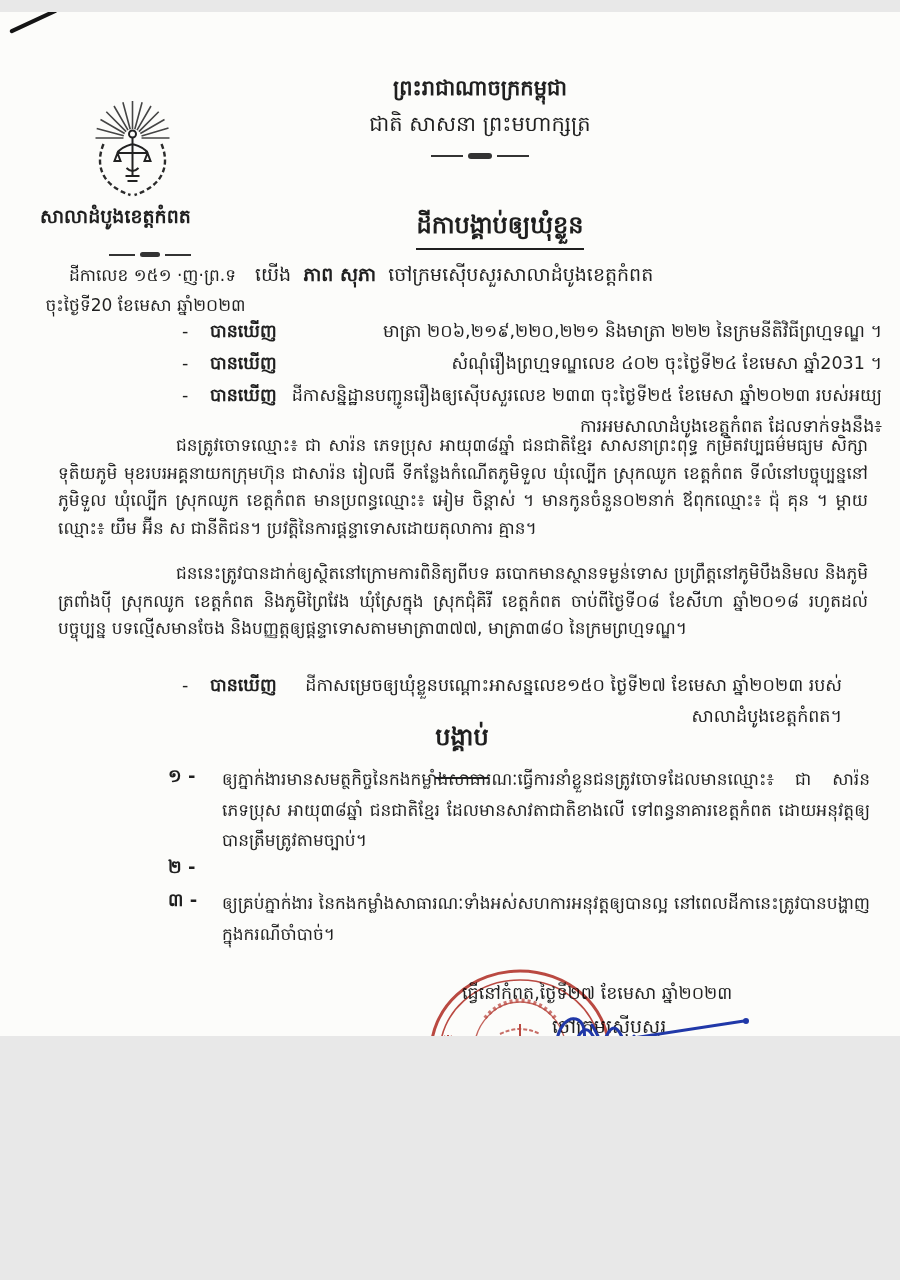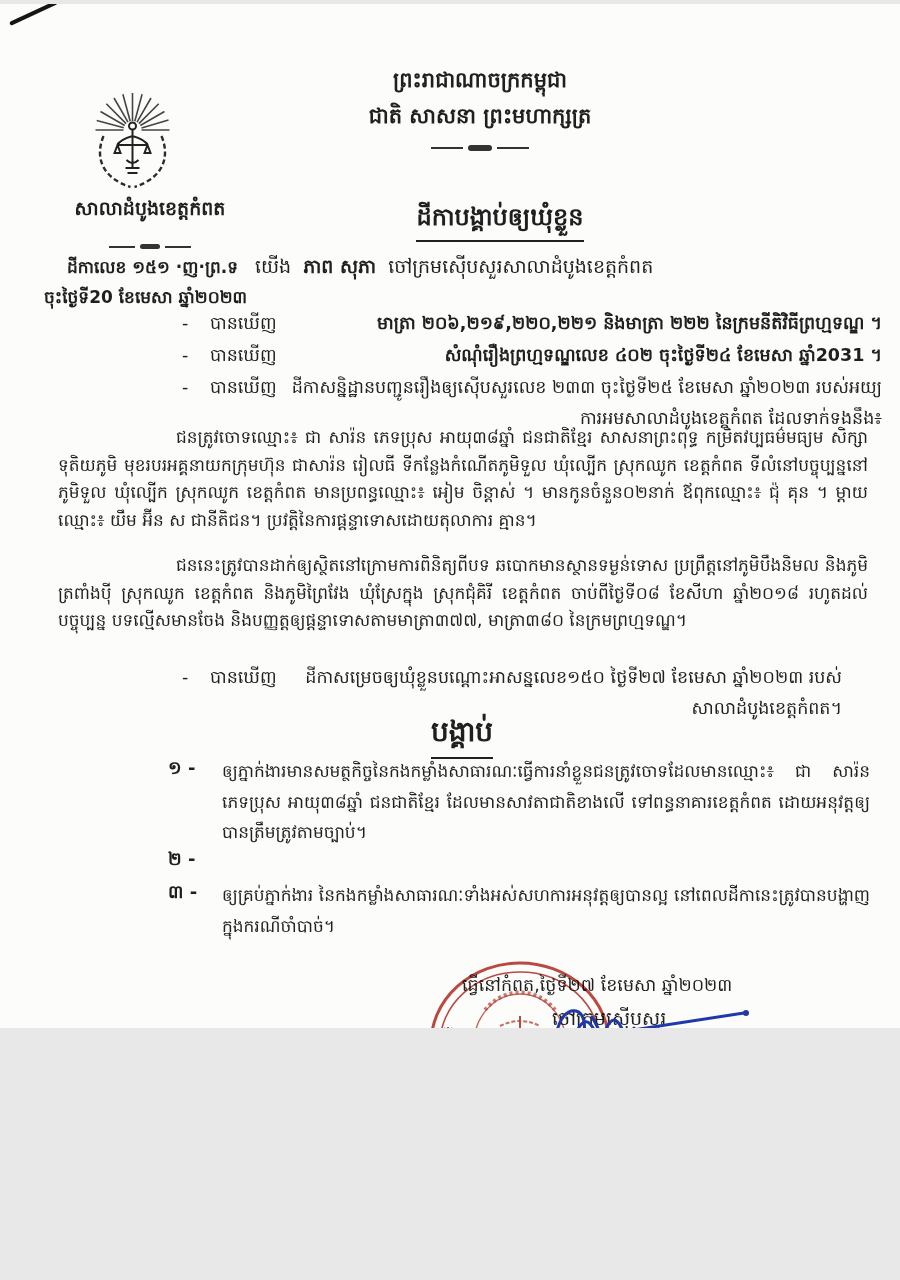--- a/index.html
+++ b/index.html
@@ -1,69 +1,69 @@
 <!DOCTYPE html>
 <html><head>
 <meta charset="utf-8">
 <style>
   html,body{margin:0;padding:0;background:#e8e8e8;}
   .page{
-    position:relative;width:900px;height:1024px;margin:4px auto;
+    position:relative;width:900px;height:1024px;margin:12px auto;
     background:#fcfcfa;overflow:hidden;
     font-family:"DejaVu Sans",sans-serif;color:#1f1f1f;
   }
   .abs{position:absolute;}
-  .nowrap{white-space:nowrap;overflow:hidden;font-weight:bold;}
+  .nowrap{white-space:nowrap;overflow:hidden;}
 
   
   .pen-mark{left:10px;top:18px;width:52px;height:4px;background:#151515;
     border-radius:2px;transform:rotate(-25deg);transform-origin:left center;}
 
   
   .kingdom{left:285px;top:62px;width:390px;text-align:center;}
   .kingdom .l1{font-size:21px;font-weight:bold;}
-  .kingdom .l2{font-size:21px;font-weight:bold;margin-top:5px;}
+  .kingdom .l2{font-size:21px;font-weight:normal;margin-top:5px;}
 
   .orn{display:flex;align-items:center;justify-content:center;gap:5px;margin-top:12px;}
   .orn .seg{height:2px;background:#333;width:32px;}
   .orn .bead{width:24px;height:6px;background:#333;border-radius:3px;}
   .orn.small .seg{width:26px;height:2px;}
   .orn.small .bead{width:20px;height:5px;}
 
   
-  .court-name{left:40px;top:192px;width:220px;text-align:center;font-size:19px;font-weight:bold;}
+  .court-name{left:40px;top:192px;width:220px;font-size:19px;font-weight:bold;}
   .left-orn{left:90px;top:228px;width:120px;}
   .ref-no{left:40px;top:252px;width:225px;text-align:center;font-size:17px;}
   .ref-date{left:28px;top:282px;width:235px;text-align:center;font-size:17px;}
 
   
   .doc-title{left:330px;top:198px;width:340px;text-align:center;}
   .doc-title span{display:inline-block;font-size:24px;font-weight:bold;
     border-bottom:2.5px solid #1f1f1f;padding-bottom:3px;white-space:nowrap;}
 
   
   .intro{left:255px;top:250px;width:600px;font-size:19px;white-space:nowrap;overflow:hidden;}
   .intro .name{font-weight:bold;margin:0 6px;}
 
   
   .c-row{left:182px;width:700px;display:flex;align-items:flex-start;font-size:17.5px;line-height:31px;}
   .c-row .dash{width:28px;flex:0 0 28px;}
-  .c-row .lbl{font-weight:normal;margin-right:14px;white-space:nowrap;}
+  .c-row .lbl{font-weight:bold;margin-right:14px;white-space:nowrap;}
   .c-row .txt{flex:1;overflow:hidden;text-align:right;}
   .h1line{height:32px;}
   .h2line{height:63px;}
 
   
   .body-par{left:58px;width:810px;font-size:17px;line-height:27.5px;
     text-align:justify;text-indent:118px;overflow:hidden;}
 
   
   .order-head{left:387px;top:710px;width:150px;text-align:center;}
-  .order-head span{display:inline-block;font-size:28px;font-weight:bold;
-    border-bottom:2.5px solid #1f1f1f;padding-bottom:2px;white-space:nowrap;}
+  .order-head span{display:inline-block;font-size:24px;font-weight:bold;
+    border-bottom:2.5px solid #1f1f1f;padding-bottom:20px;white-space:nowrap;}
   .o-num{left:168px;width:50px;font-size:18px;font-weight:bold;}
   .o-txt{left:222px;width:648px;font-size:17px;line-height:30.5px;text-align:justify;overflow:hidden;}
 
   
   .lunar-date{left:405px;top:936px;width:470px;font-size:17.5px;white-space:nowrap;overflow:hidden;}
   .place-date{left:462px;top:970px;width:340px;font-size:17.5px;white-space:nowrap;overflow:hidden;}
   .signer-title{left:552px;top:1002px;font-size:19px;font-weight:normal;white-space:nowrap;}
   .seal{left:425px;top:954px;mix-blend-mode:multiply;opacity:.9;}
   .sig{left:378px;top:983px;}
   .stamp-name{left:650px;top:1062px;font-size:26px;font-weight:bold;color:#e03228;

